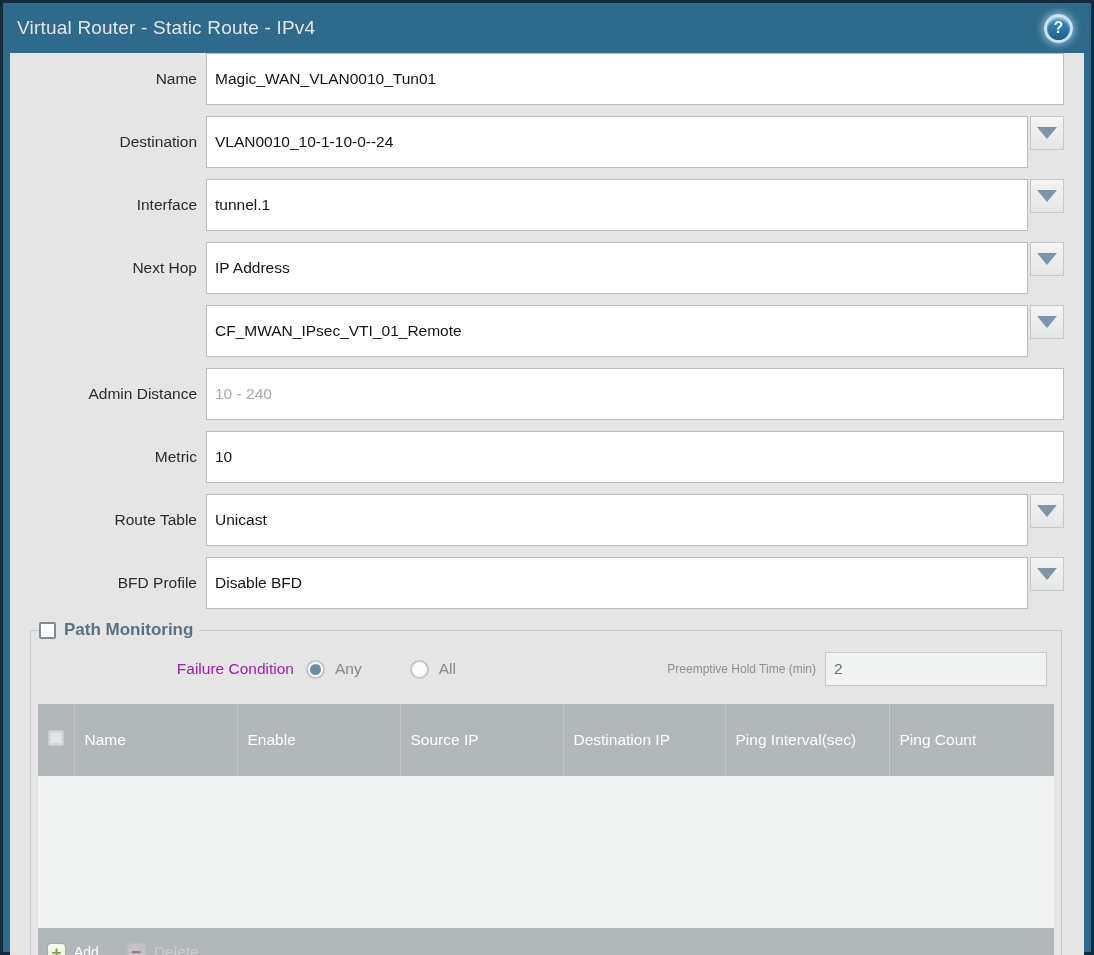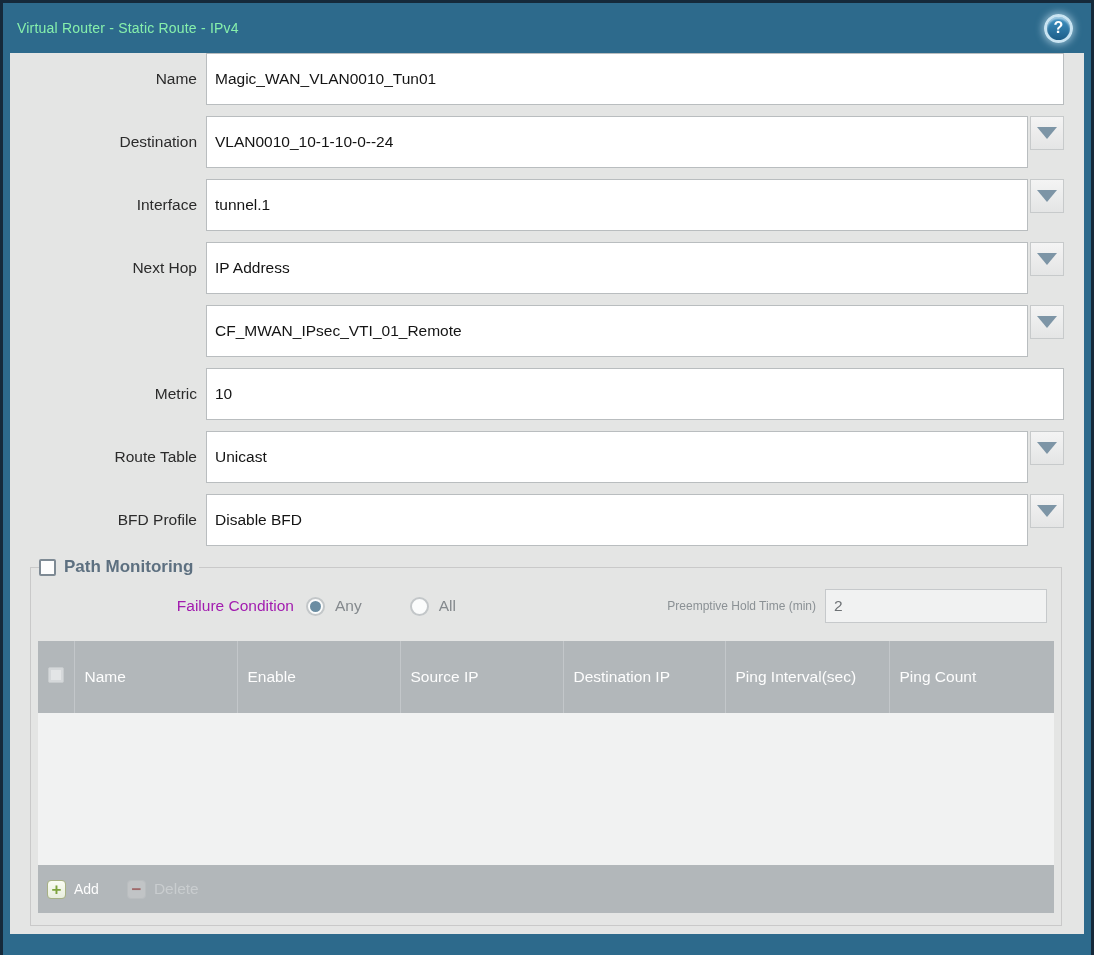--- a/index.html
+++ b/index.html
@@ -2,21 +2,21 @@
 <html><head>
 <meta charset="utf-8">
 <style>
   * { margin:0; padding:0; box-sizing:border-box; }
   html,body { width:1094px; height:955px; background:#15293a; font-family:"Liberation Sans", sans-serif; }
 
   .window { width:1094px; height:955px; background:#2d6a8c; border:3px solid #15293a; display:flex; flex-direction:column; }
 
   
   .titlebar { height:50px; background:#2d6a8c; display:flex; align-items:center; justify-content:space-between; padding:0 18px 0 14px; flex:0 0 auto; }
-  .title { color:#86efac; font-size:14px; letter-spacing:.2px; }
+  .title { color:#e5e5e5; font-size:19px; letter-spacing:.2px; }
   .help-icon { width:29px; height:29px; border-radius:50%; background:linear-gradient(#3f93c4,#1c5d88); border:3px solid #c9e4f2; box-shadow:0 0 7px 2px rgba(210,235,248,.55), inset 0 2px 2px rgba(255,255,255,.55); color:#fff; font-weight:bold; font-size:16px; display:flex; align-items:center; justify-content:center; cursor:pointer; }
 
   
   .body { flex:1 1 auto; padding:0 7px; display:flex; }
   .content { flex:1; background:#e4e5e4; padding:0 0 8px 0; overflow:hidden; }
 
   
   .row { display:flex; align-items:center; margin-bottom:11px; }
   .lbl { width:196px; flex:0 0 196px; text-align:right; padding-right:9px; font-size:15.5px; color:#2b2b2b; }
   .field { flex:1; display:flex; margin-right:20px; }
@@ -113,20 +113,26 @@
       <div class="row">
         <label class="lbl"></label>
         <div class="field">
           <input class="txt" value="CF_MWAN_IPsec_VTI_01_Remote" style="">
           <span class="dd-btn">
               <span class="tri"></span>
             </span>
         </div>
       </div>
 
+      <div class="row">
+        <label class="lbl">Admin Distance</label>
+        <div class="field">
+          <input class="txt" placeholder="10 - 240" style="">
+        </div>
+      </div>
 
       <div class="row">
         <label class="lbl">Metric</label>
         <div class="field">
           <input class="txt" value="10" style="">
         </div>
       </div>
 
       <div class="row">
         <label class="lbl">Route Table</label>

